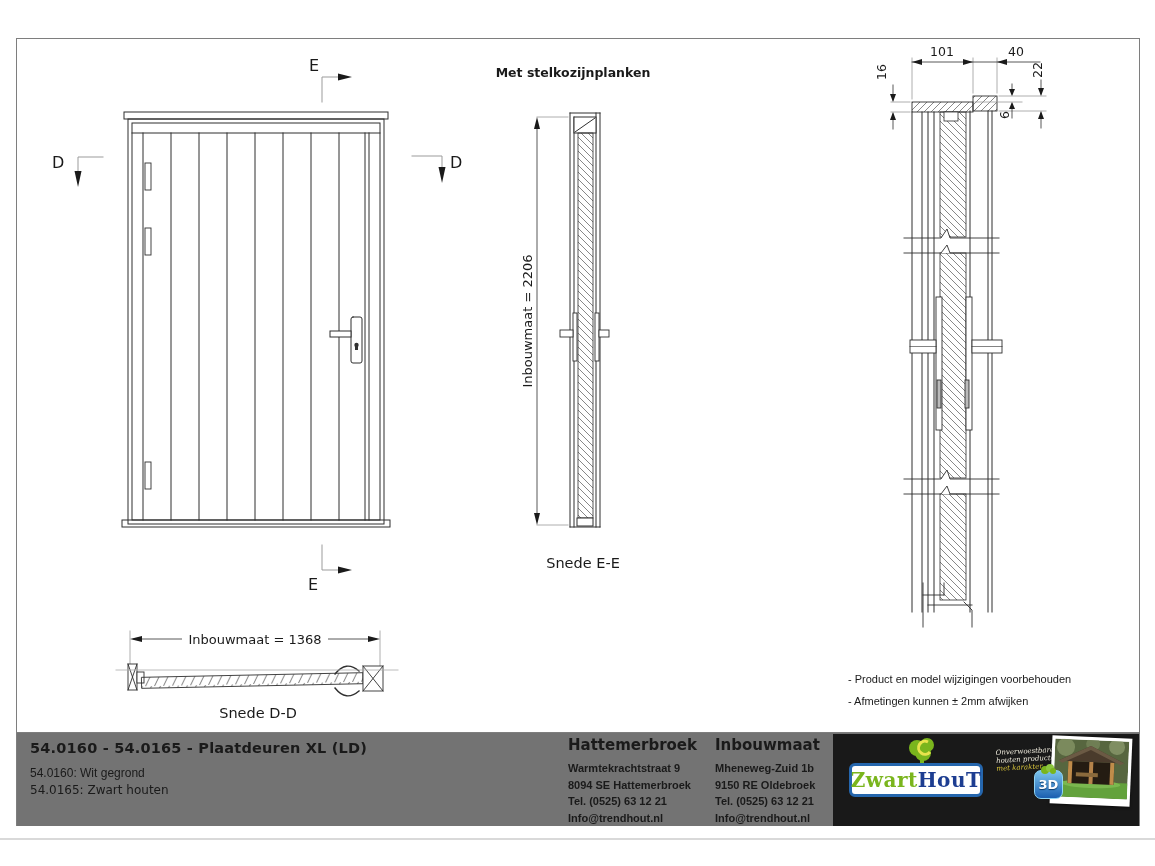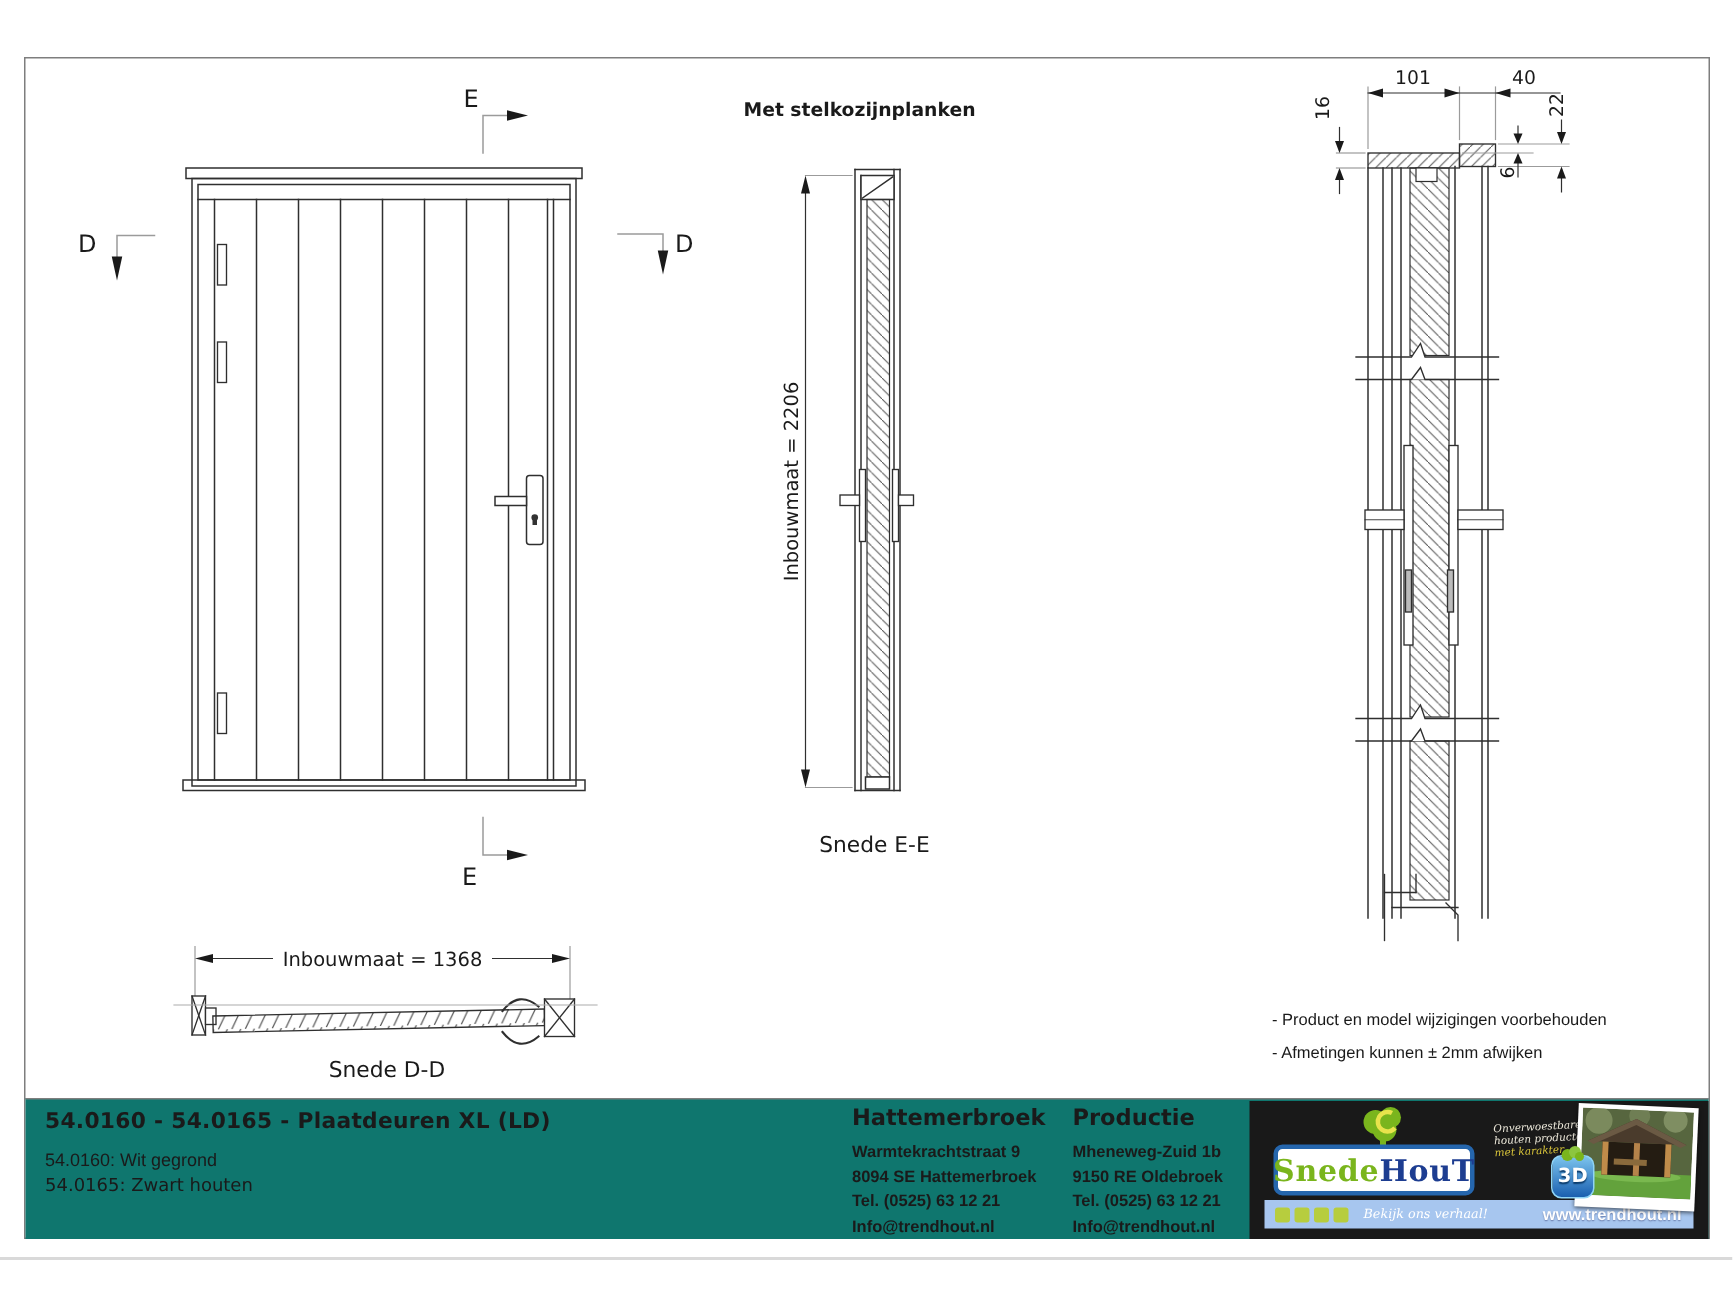--- a/index.html
+++ b/index.html
@@ -6,21 +6,21 @@
   body{width:1155px;height:866px;position:relative;overflow:hidden;
        font-family:"Liberation Sans",sans-serif;color:#1a1a1a;}
   .page-border{position:absolute;left:16px;top:38px;width:1122px;height:786px;
        border:1px solid #7e7e7e;background:#fff;}
   .bottom-rule{position:absolute;left:0;top:838px;width:1155px;height:2px;background:#d9d9d9;}
   svg.drawing{position:absolute;left:0;top:0;}
   svg text{fill:#1a1a1a;}
 
   
   .title-block{position:absolute;left:17px;top:732px;width:1122px;height:93px;
-       border-top:1px solid #7e7e7e;background:#0f766e;}
+       border-top:1px solid #7e7e7e;background:#737373;}
   .tb-title{position:absolute;left:13px;top:7px;font-family:"DejaVu Sans",sans-serif;
        font-weight:bold;font-size:14.5px;letter-spacing:.2px;}
   .tb-variant1{position:absolute;left:13px;top:33px;font-family:Liberation Sans, sans-serif;font-size:12px;}
   .tb-variant2{position:absolute;left:13px;top:50px;font-family:"DejaVu Sans",sans-serif;font-size:12px;}
   .office{position:absolute;top:3px;}
   .office.o1{left:551px;} .office.o2{left:698px;}
   .office .oh{font-family:"DejaVu Sans",sans-serif;font-weight:bold;font-size:15px;margin:0 0 6px 0;}
   .office .ol{font-weight:bold;font-size:11px;line-height:16.5px;}
 
   
@@ -267,37 +267,37 @@
   <div class="tb-variant2">54.0165: Zwart houten</div>
 
   <div class="office o1">
     <div class="oh">Hattemerbroek</div>
     <div class="ol">Warmtekrachtstraat 9</div>
     <div class="ol">8094 SE Hattemerbroek</div>
     <div class="ol">Tel. (0525) 63 12 21</div>
     <div class="ol">Info@trendhout.nl</div>
   </div>
   <div class="office o2">
-    <div class="oh">Productie</div>
+    <div class="oh">Inbouwmaat</div>
     <div class="ol">Mheneweg-Zuid 1b</div>
     <div class="ol">9150 RE Oldebroek</div>
     <div class="ol">Tel. (0525) 63 12 21</div>
     <div class="ol">Info@trendhout.nl</div>
   </div>
 
   <div class="logo-panel">
     <svg class="tree-icon" width="34" height="30" viewBox="0 0 34 30">
       <circle cx="12" cy="12" r="8" fill="#7ab51d"></circle>
       <circle cx="22" cy="9" r="7" fill="#7ab51d"></circle>
       <circle cx="18" cy="17" r="8" fill="#7ab51d"></circle>
       <path d="M23,6 a6.5,6.5 0 1 0 2,10" stroke="#e8e34c" stroke-width="3" fill="none"></path>
       <rect x="15" y="23" width="4" height="7" fill="#7ab51d"></rect>
     </svg>
     <div class="logo-box">
-      <span class="logo-trend">Snede</span>
+      <span class="logo-trend">Zwart</span>
         <span class="logo-hout">HouT</span>
     </div>
     <div class="tagline">
       <div>Onverwoestbare</div>
       <div>houten producten</div>
       <div class="t3">met karakter</div>
     </div>
     <div class="badge-3d">
       <svg class="badge-tree" width="16" height="10" viewBox="0 0 16 10">
         <circle cx="5" cy="6" r="4" fill="#7ab51d"></circle>
@@ -316,26 +316,16 @@
         <ellipse cx="37" cy="44" rx="30" ry="4" fill="#7ab84f"></ellipse>
         <rect x="14" y="22" width="46" height="22" fill="#241c12"></rect>
         <polygon points="4,22 36,6 70,22" fill="#4a3b2c"></polygon>
         <polygon points="4,22 36,6 70,22 66,24 36,10 8,24" fill="#6b5a44"></polygon>
         <rect x="14" y="22" width="4" height="22" fill="#c08c4a"></rect>
         <rect x="35" y="22" width="4" height="22" fill="#b5834a"></rect>
         <rect x="56" y="22" width="4" height="22" fill="#c08c4a"></rect>
         <rect x="22" y="33" width="22" height="4" fill="#8a6a3c"></rect>
       </svg>
     </div>
-    <div class="strip">
-      <div class="social-icons">
-        <span></span>
-        <span></span>
-        <span></span>
-        <span></span>
-      </div>
-      <span class="strip-cta">Bekijk ons verhaal!</span>
-      <span class="strip-site">www.trendhout.nl</span>
-    </div>
   </div>
 </div>
 
 <div class="bottom-rule"></div>
 
 </body></html>

